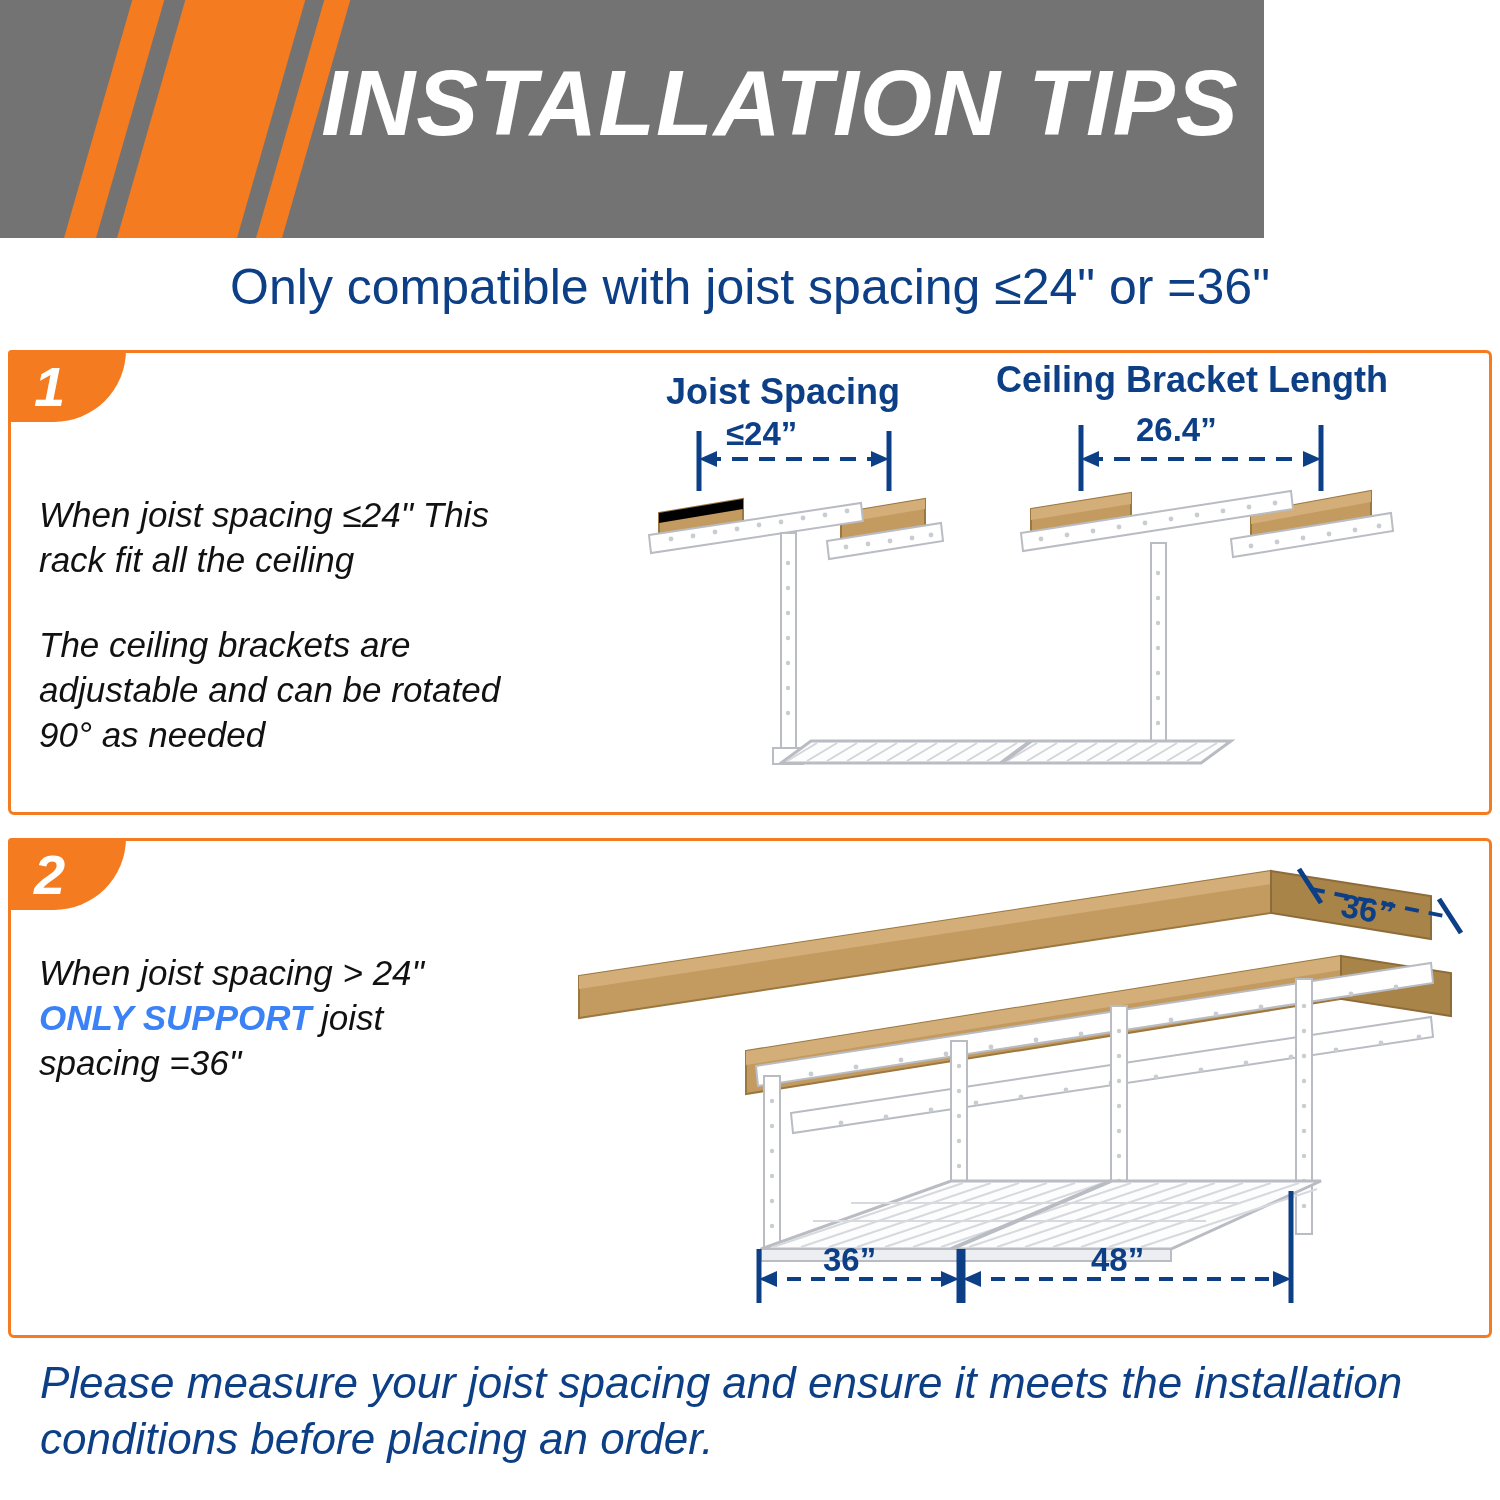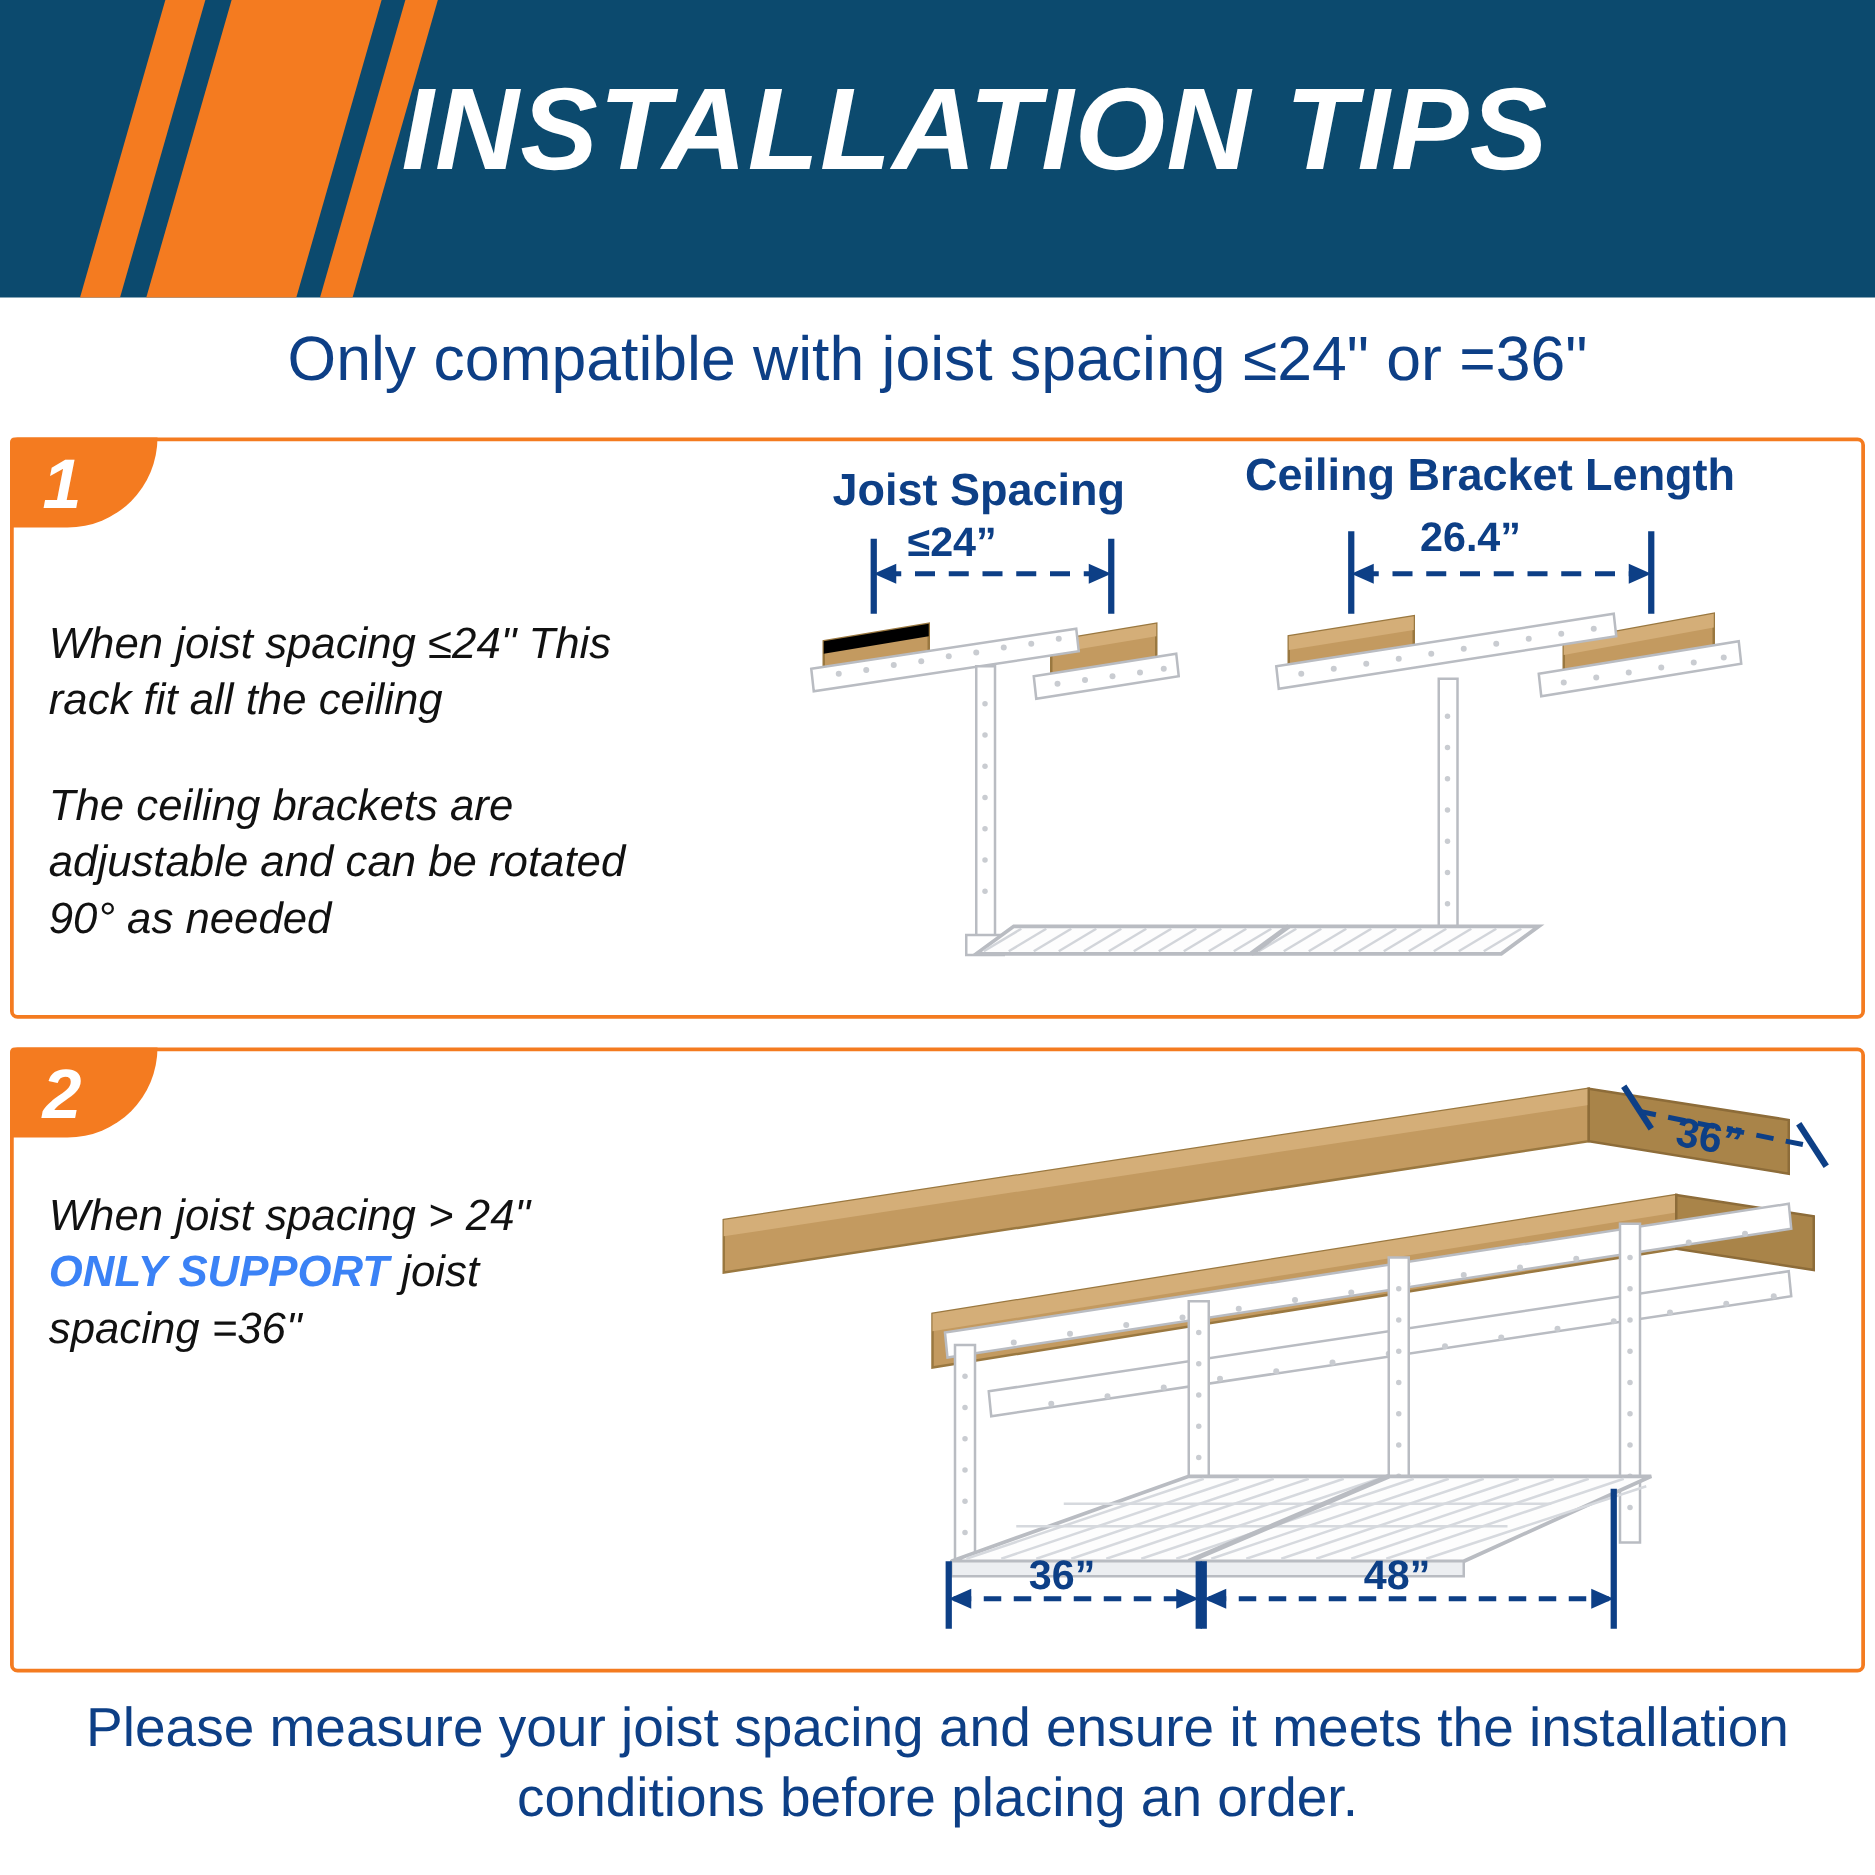--- a/index.html
+++ b/index.html
@@ -5,22 +5,22 @@
   html,body{margin:0;padding:0;}
   body{
     width:1500px;height:1500px;
     background:#ffffff;
     font-family:"Liberation Sans", sans-serif;
     overflow:hidden;
     position:relative;
   }
   
   .banner{
-    position:absolute;left:0;top:0;width:1500px;height:238px;
-    background:#0c4a6e;
+    position:absolute;left:0;top:0;width:1264px;height:238px;
+    background:#737373;
     overflow:hidden;
   }
   .banner .slash{
     position:absolute;top:-20px;width:70px;height:300px;
     background:#f47b20;transform:skewX(-16deg);
   }
   .banner .slash.s1{left:95px;width:32px;}
   .banner .slash.s2{left:148px;width:120px;}
   .banner .slash.s3{left:287px;width:26px;}
   .banner-title{
@@ -56,22 +56,22 @@
     position:absolute;left:28px;color:#111;
     font-style:italic;font-size:35px;line-height:1.28;
     width:470px;
   }
   #s1t1{top:140px;}
   #s1t2{top:270px;}
   #s2t1{top:110px;}
   .hl{color:#3b82f6;font-weight:bold;font-style:italic;}
   
   .footer{
-    position:absolute;left:0;top:1355px;width:1500px;text-align:center;
-    color:#0d3f86;font-size:44px;line-height:1.28;
+    position:absolute;left:0;top:1355px;width:1500px;
+    color:#0d3f86;font-size:44px;font-style:italic;line-height:1.28;
     padding:0 40px;box-sizing:border-box;
   }
   
   .dim-label{
     position:absolute;color:#0d3f86;font-weight:bold;
     font-family:"Liberation Sans", sans-serif;
   }
   svg{display:block;}
   .diagram{position:absolute;}
 </style>

